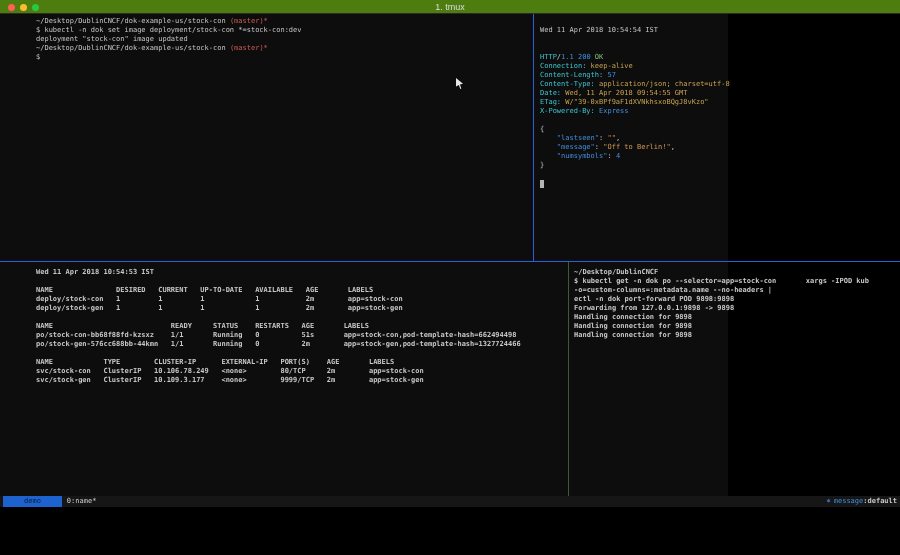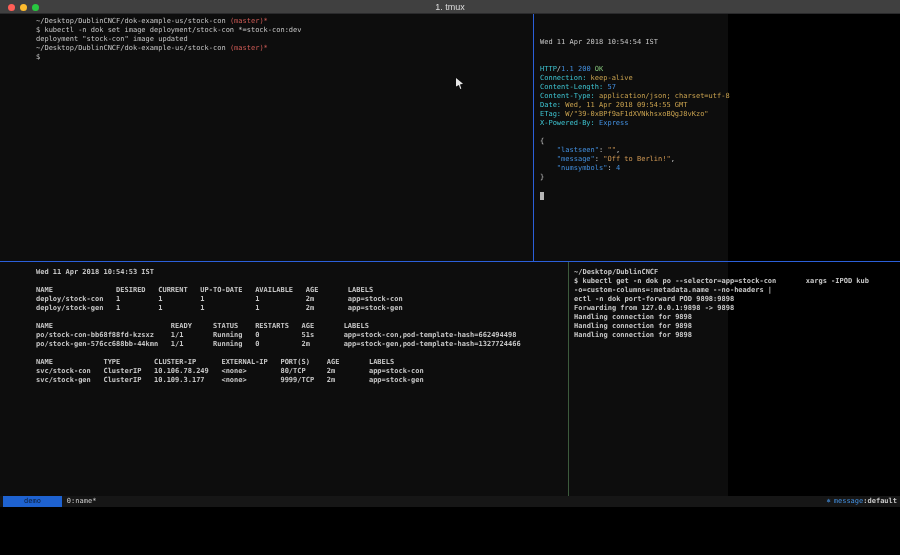--- a/index.html
+++ b/index.html
@@ -2,35 +2,35 @@
 <html><head>
 <meta charset="utf-8">
 <style>
   * { margin:0; padding:0; box-sizing:border-box; }
   html,body { width:900px; height:555px; background:#000; overflow:hidden; }
   .screen { position:relative; width:900px; height:555px; background:#000;
             font-family:"DejaVu Sans Mono", monospace; }
 
   
   .titlebar { position:absolute; left:0; top:0; width:900px; height:14px;
-              background:#404040; border-bottom:1px solid #2a2a2c;
+              background:#4d7c0f; border-bottom:1px solid #2a2a2c;
               display:flex; align-items:center; justify-content:center; }
   .traffic-lights { position:absolute; left:8px; top:0; height:14px;
                     display:flex; align-items:center; gap:5px; }
   .tl { width:7px; height:7px; border-radius:50%; display:inline-block; }
   .tl-red { background:#ff5f57; } .tl-yellow { background:#febc2e; } .tl-green { background:#28c840; }
   .window-title { color:#dedede; font-size:9px; line-height:14px;
                   font-family:"Liberation Sans", sans-serif; }
 
   
   .terminal { position:absolute; left:0; top:14px; width:728px; height:482px; background:#0d0d0d; }
   .pane { position:absolute; font-size:7px; color:#c7c7c7; white-space:pre; overflow:hidden; }
   .tline { height:9px; white-space:pre; }
   .pane-tl { left:0;   top:0;     width:533px; height:247px; padding:3px 2px 0 36px; }
-  .pane-tr { left:534px; top:12px;   width:366px; height:247px; padding:12px 2px 0 6px; }
+  .pane-tr { left:534px; top:0;   width:366px; height:247px; padding:12px 2px 0 6px; }
   .pane-bl { left:0;   top:248px; width:533px; height:234px; padding:6px 2px 0 36px;font-weight:bold; }
   .pane-br { left:569px; top:248px; width:331px; height:234px; padding:6px 2px 0 5px;font-weight:bold; }
 
   .divider-h { position:absolute; left:0; top:247px; width:900px; height:1px; background:#2b5fd9; }
   .divider-v-top { position:absolute; left:533px; top:0; width:1px; height:247px; background:#2b5fd9; }
   .divider-v-bottom { position:absolute; left:568px; top:248px; width:1px; height:234px; background:#3c5a3c; }
 
   
   .c-fg     { color:#c7c7c7; }
   .c-red    { color:#cf5b56; }

